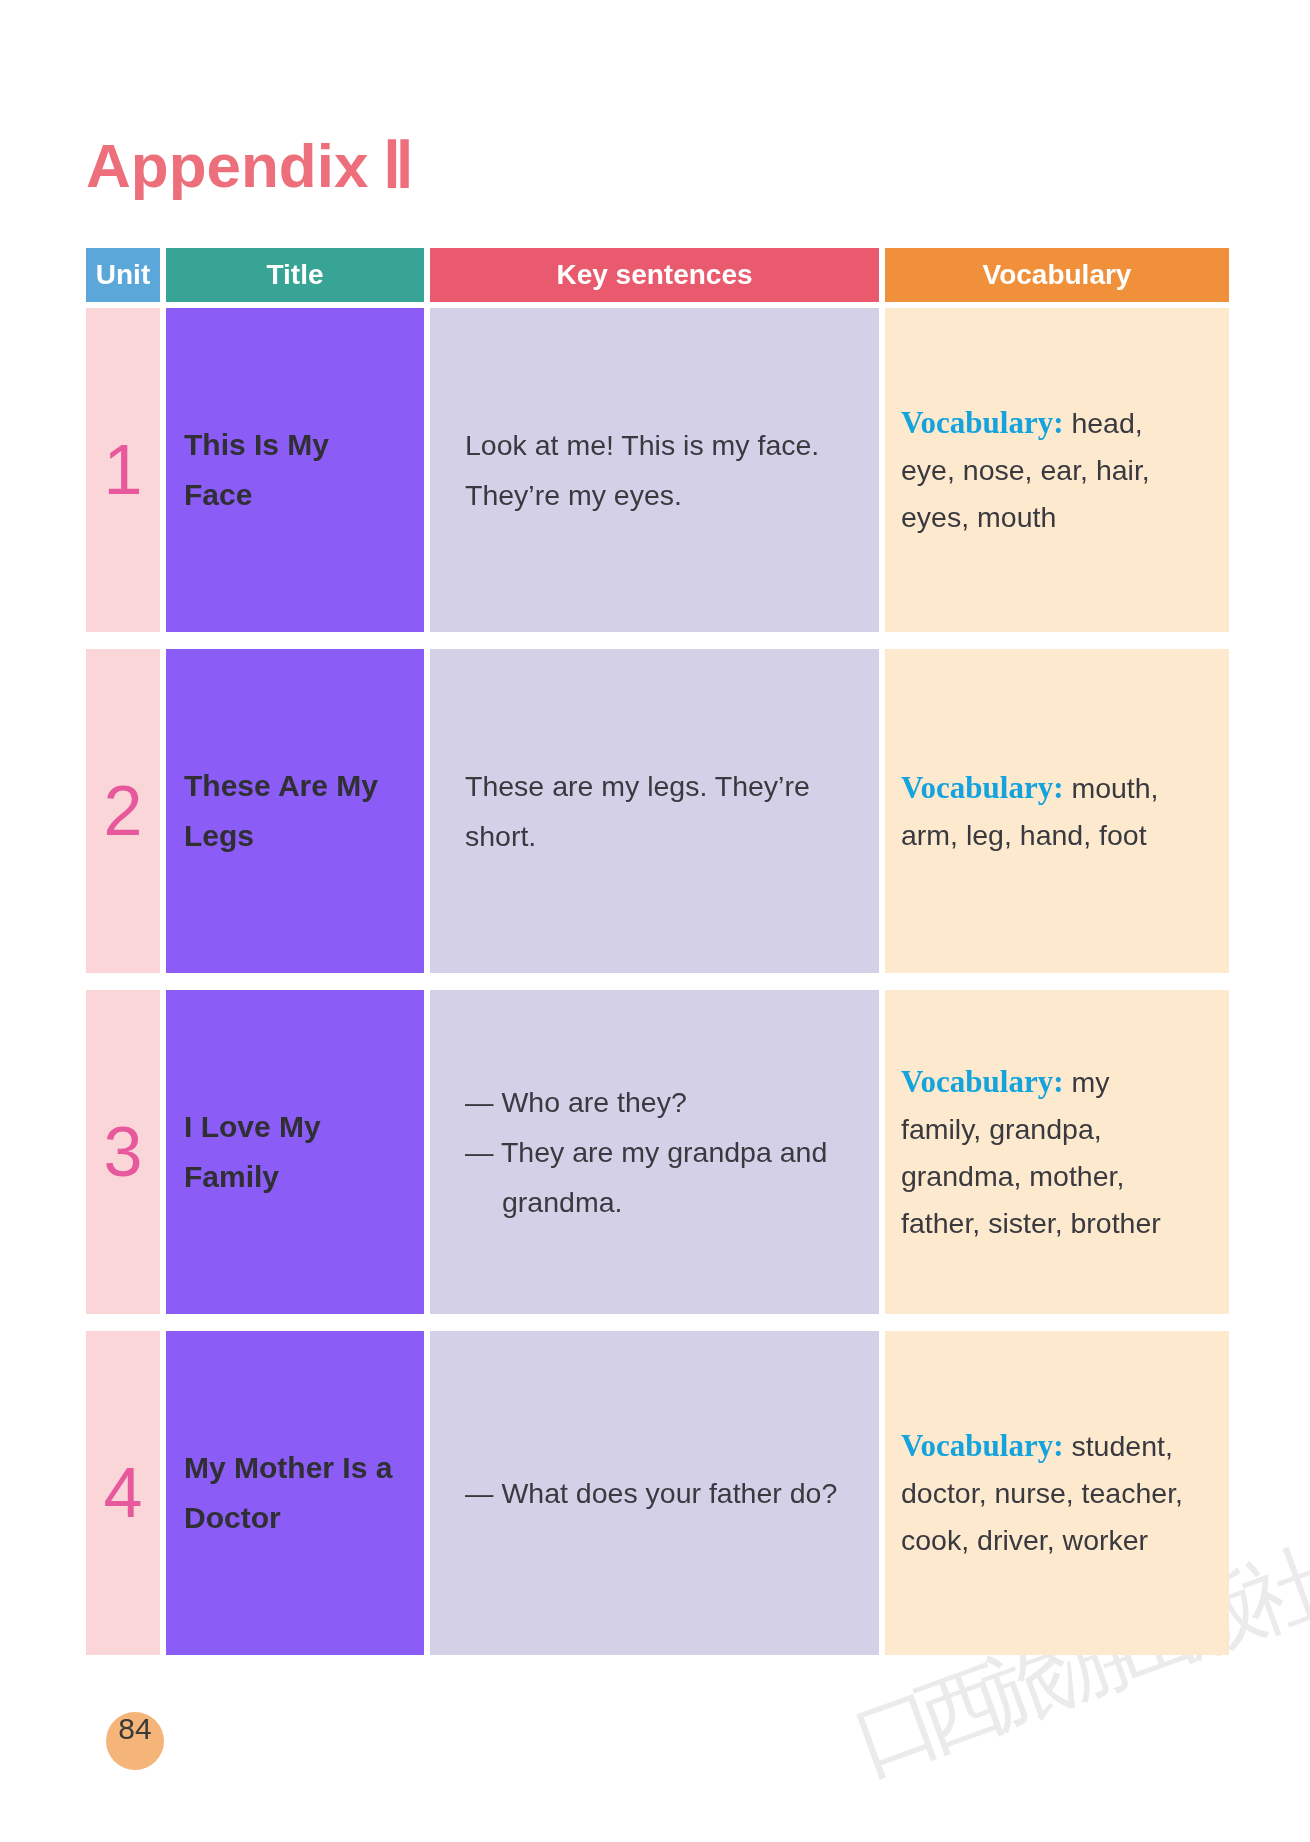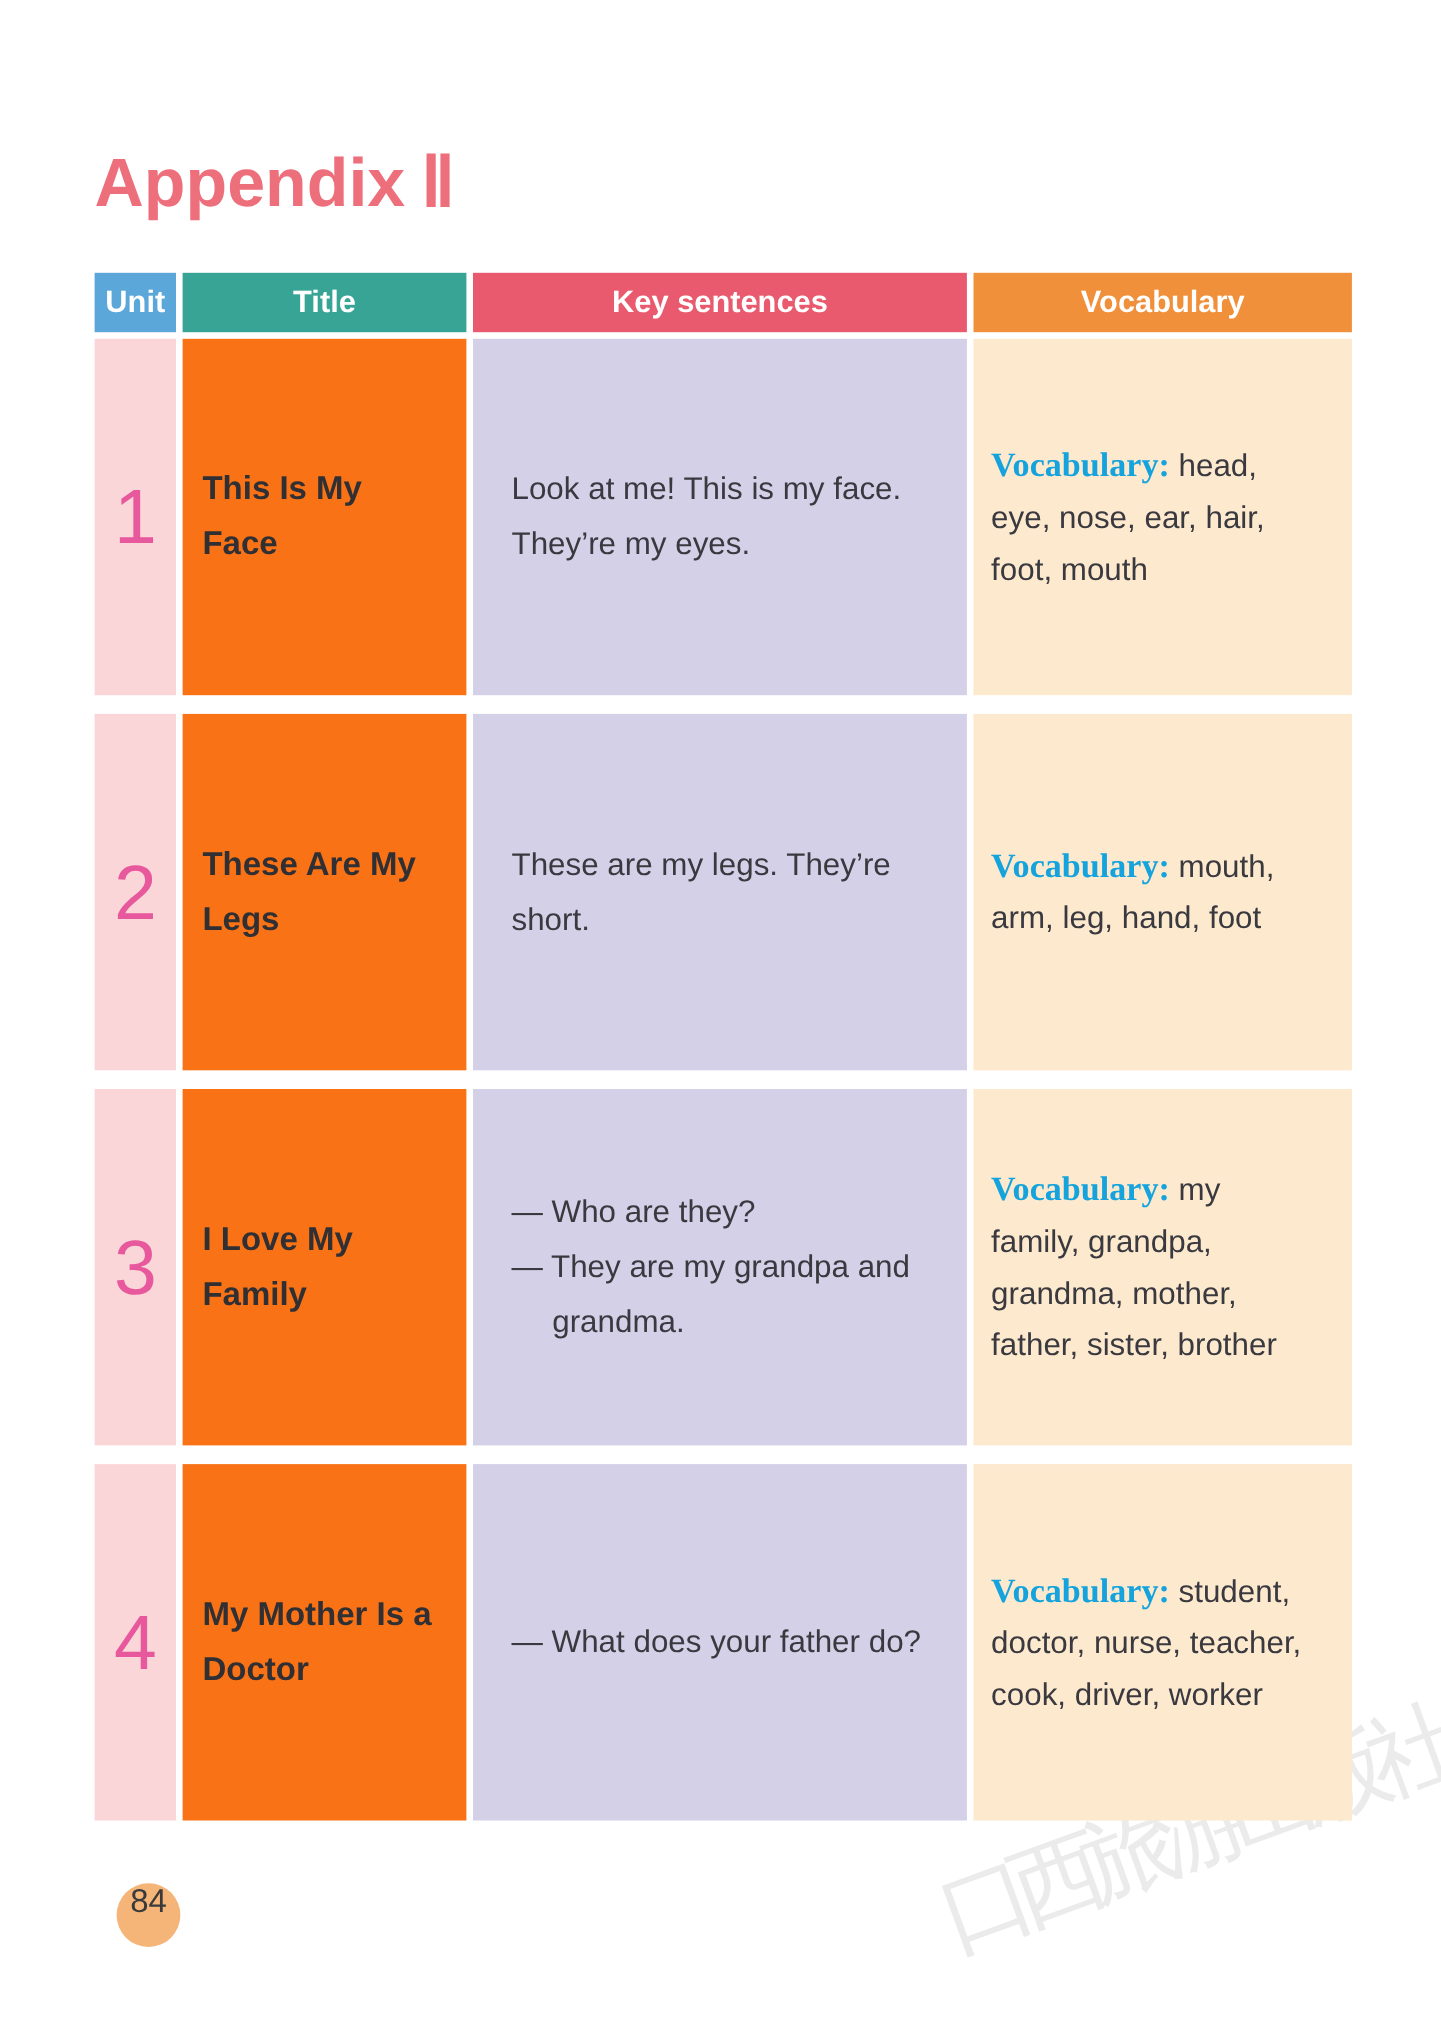--- a/index.html
+++ b/index.html
@@ -36,21 +36,21 @@
   .hdr-key{background:#EA5A6E;}
   .hdr-vocab{background:#F0903A;}
   .cell{
     min-height:324px;display:flex;flex-direction:column;justify-content:center;
   }
   .unit-cell{background:#FAD6D8;align-items:center;}
   .unit-num{
     font-size:70px;font-weight:500;color:#E7589C;line-height:1;
   }
   .title-cell{
-    background:#f97316;padding-left:18px;padding-right:6px;
+    background:#8b5cf6;padding-left:18px;padding-right:6px;
     font-size:30px;font-weight:600;color:#2F2F34;
   }
   .title-cell .line{line-height:50px;white-space:nowrap;}
   .key-cell{
     background:#D3D0E7;padding-left:15px;padding-right:6px;
     font-size:28.5px;font-weight:400;color:#39393F;
   }
   .key-cell .line{line-height:50px;white-space:nowrap;margin-left:20px;}
   .key-cell .line.indent{padding-left:37px;}
   .vocab-cell{
@@ -99,21 +99,21 @@
         <div class="line">Face</div>
       </div>
     <div class="cell key-cell">
         <div class="line">Look at me! This is my face.</div>
         <div class="line">They’re my eyes.</div>
       </div>
     <div class="cell vocab-cell">
       <div class="line"><span class="vocab-label">Vocabulary:</span> <span>head,</span></div>
       <div>
           <div class="line">eye, nose, ear, hair,</div>
-          <div class="line">foot, mouth</div>
+          <div class="line">eyes, mouth</div>
         </div>
     </div>
 
     <div class="cell unit-cell">
         <span class="unit-num">2</span>
       </div>
     <div class="cell title-cell">
         <div class="line">These Are My</div>
         <div class="line">Legs</div>
       </div>

